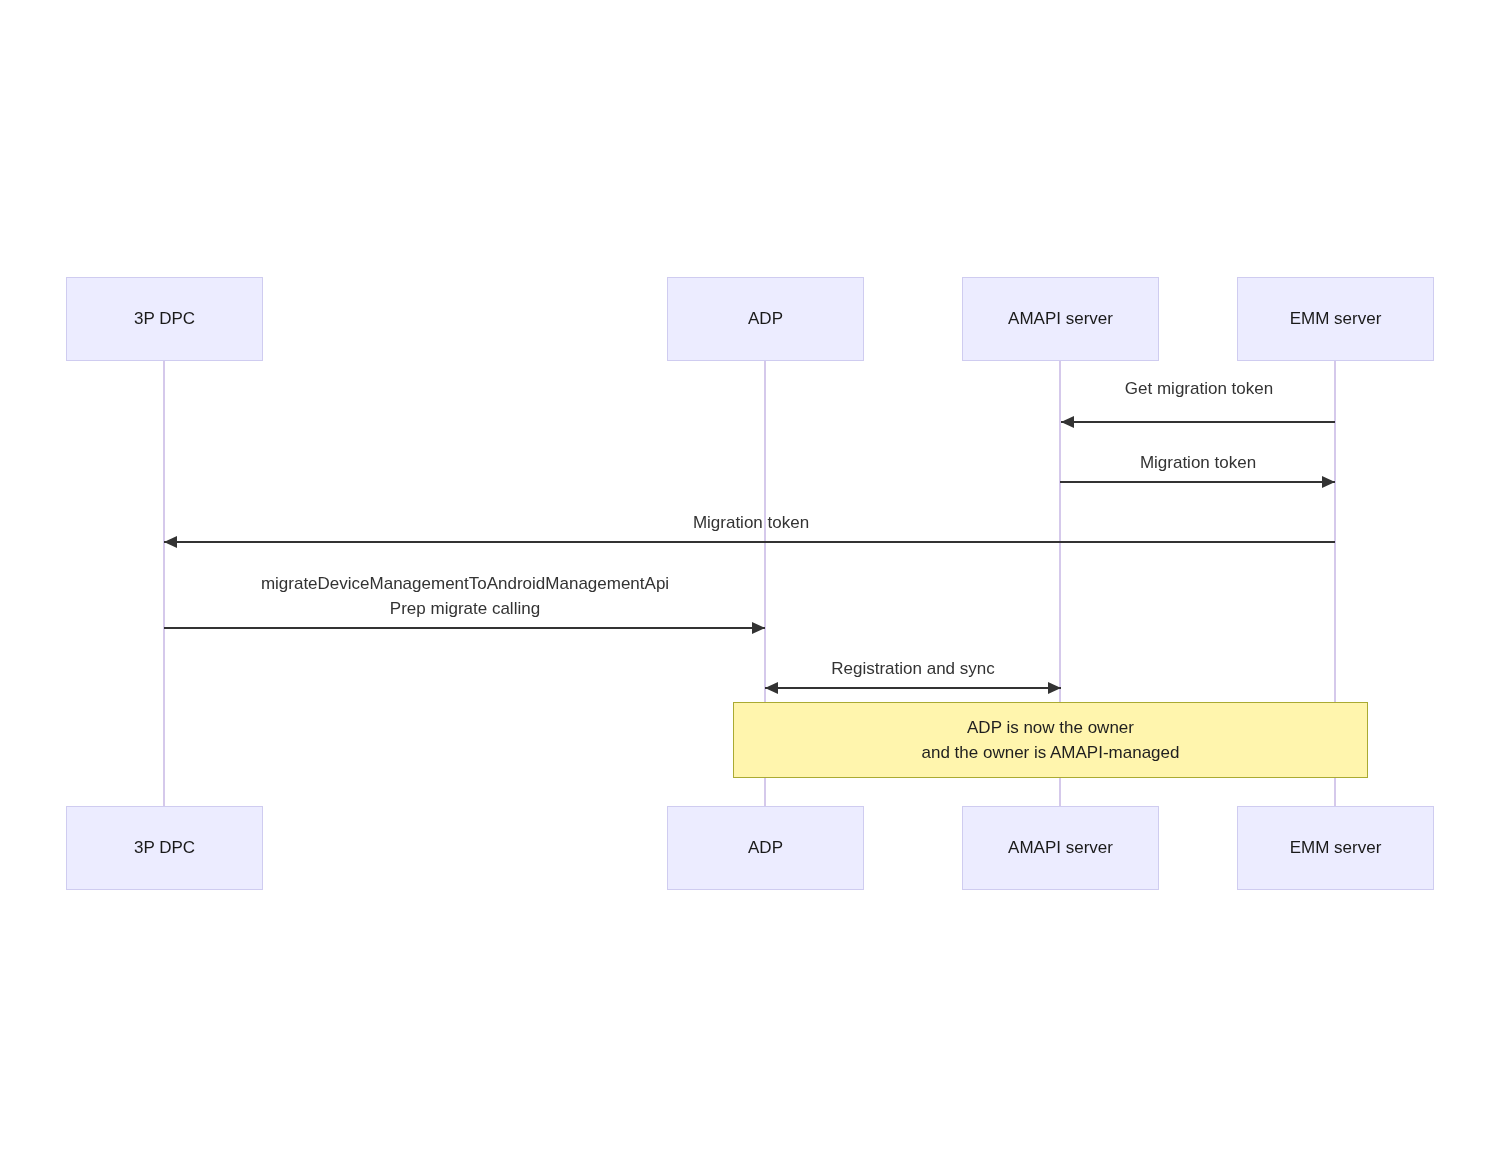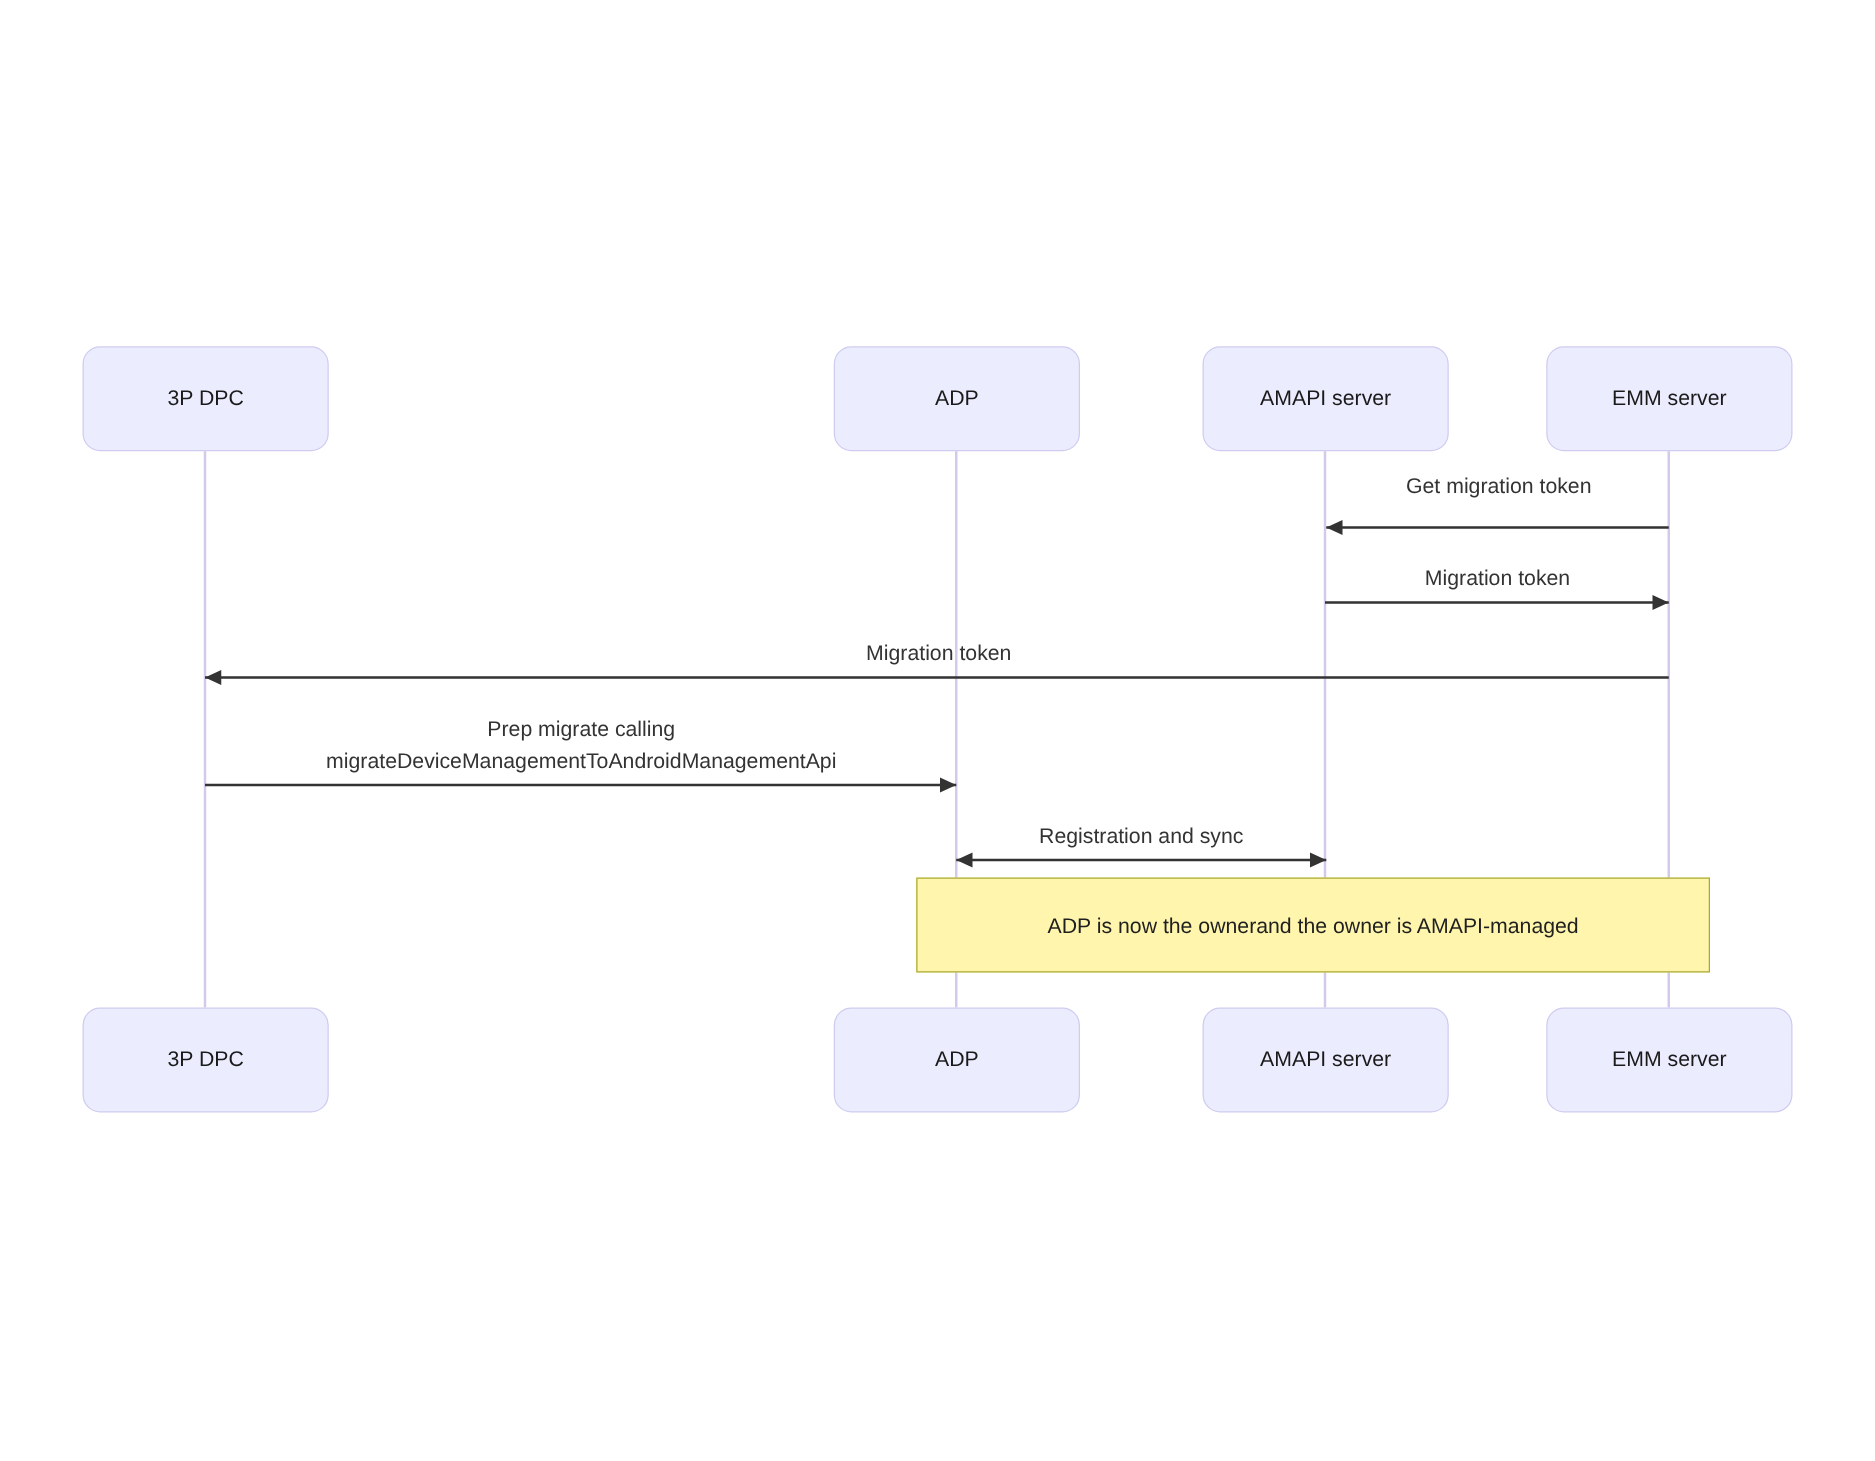--- a/index.html
+++ b/index.html
@@ -8,21 +8,21 @@
     width:1500px;height:1169px;
     background:#ffffff;
     font-family:"Liberation Sans", sans-serif;
     overflow:hidden;
   }
   .actor{
     position:absolute;
     width:197px;height:84px;
     background:#ECECFF;
     border:1px solid #cfccf0;
-    border-radius:14px;
+    border-radius:0;
     box-sizing:border-box;
     display:flex;align-items:center;justify-content:center;
     font-size:17px;color:#1a1a1a;
     z-index:3;
   }
   .lifeline{
     position:absolute;
     width:2px;top:361px;height:445px;
     background:#d5c9eb;
     z-index:1;
@@ -54,21 +54,21 @@
     border-top:6px solid transparent;
     border-bottom:6px solid transparent;
     border-left:13px solid #333333;
   }
   .note{
     position:absolute;
     left:733px;top:702px;width:635px;height:76px;
     background:#FFF5AD;
     border:1px solid #aaaa33;
     box-sizing:border-box;
-    display:flex;flex-direction:row;align-items:center;justify-content:center;
+    display:flex;flex-direction:column;align-items:center;justify-content:center;
     font-size:17px;color:#1f1f1f;
     line-height:25px;
     z-index:5;
     text-align:center;
   }
 </style>
 </head>
 <body>
 
 <div class="stage">
@@ -100,22 +100,22 @@
   <div class="arrow" style="left:1060px;top:481px;width:275px">
     <span class="head-right"></span>
   </div>
 
   <div class="msg-label" style="left:751px;top:510px">Migration token</div>
   <div class="arrow" style="left:164px;top:541px;width:1171px">
     <span class="head-left"></span>
   </div>
 
   <div class="msg-label" style="left:465px;top:571px">
+    <div>migrateDeviceManagementToAndroidManagementApi</div>
     <div>Prep migrate calling</div>
-    <div>migrateDeviceManagementToAndroidManagementApi</div>
   </div>
   <div class="arrow" style="left:164px;top:627px;width:601px">
     <span class="head-right"></span>
   </div>
 
   <div class="msg-label" style="left:913px;top:656px">Registration and sync</div>
   <div class="arrow" style="left:765px;top:687px;width:296px">
     <span class="head-left"></span>
     <span class="head-right"></span>
   </div>

